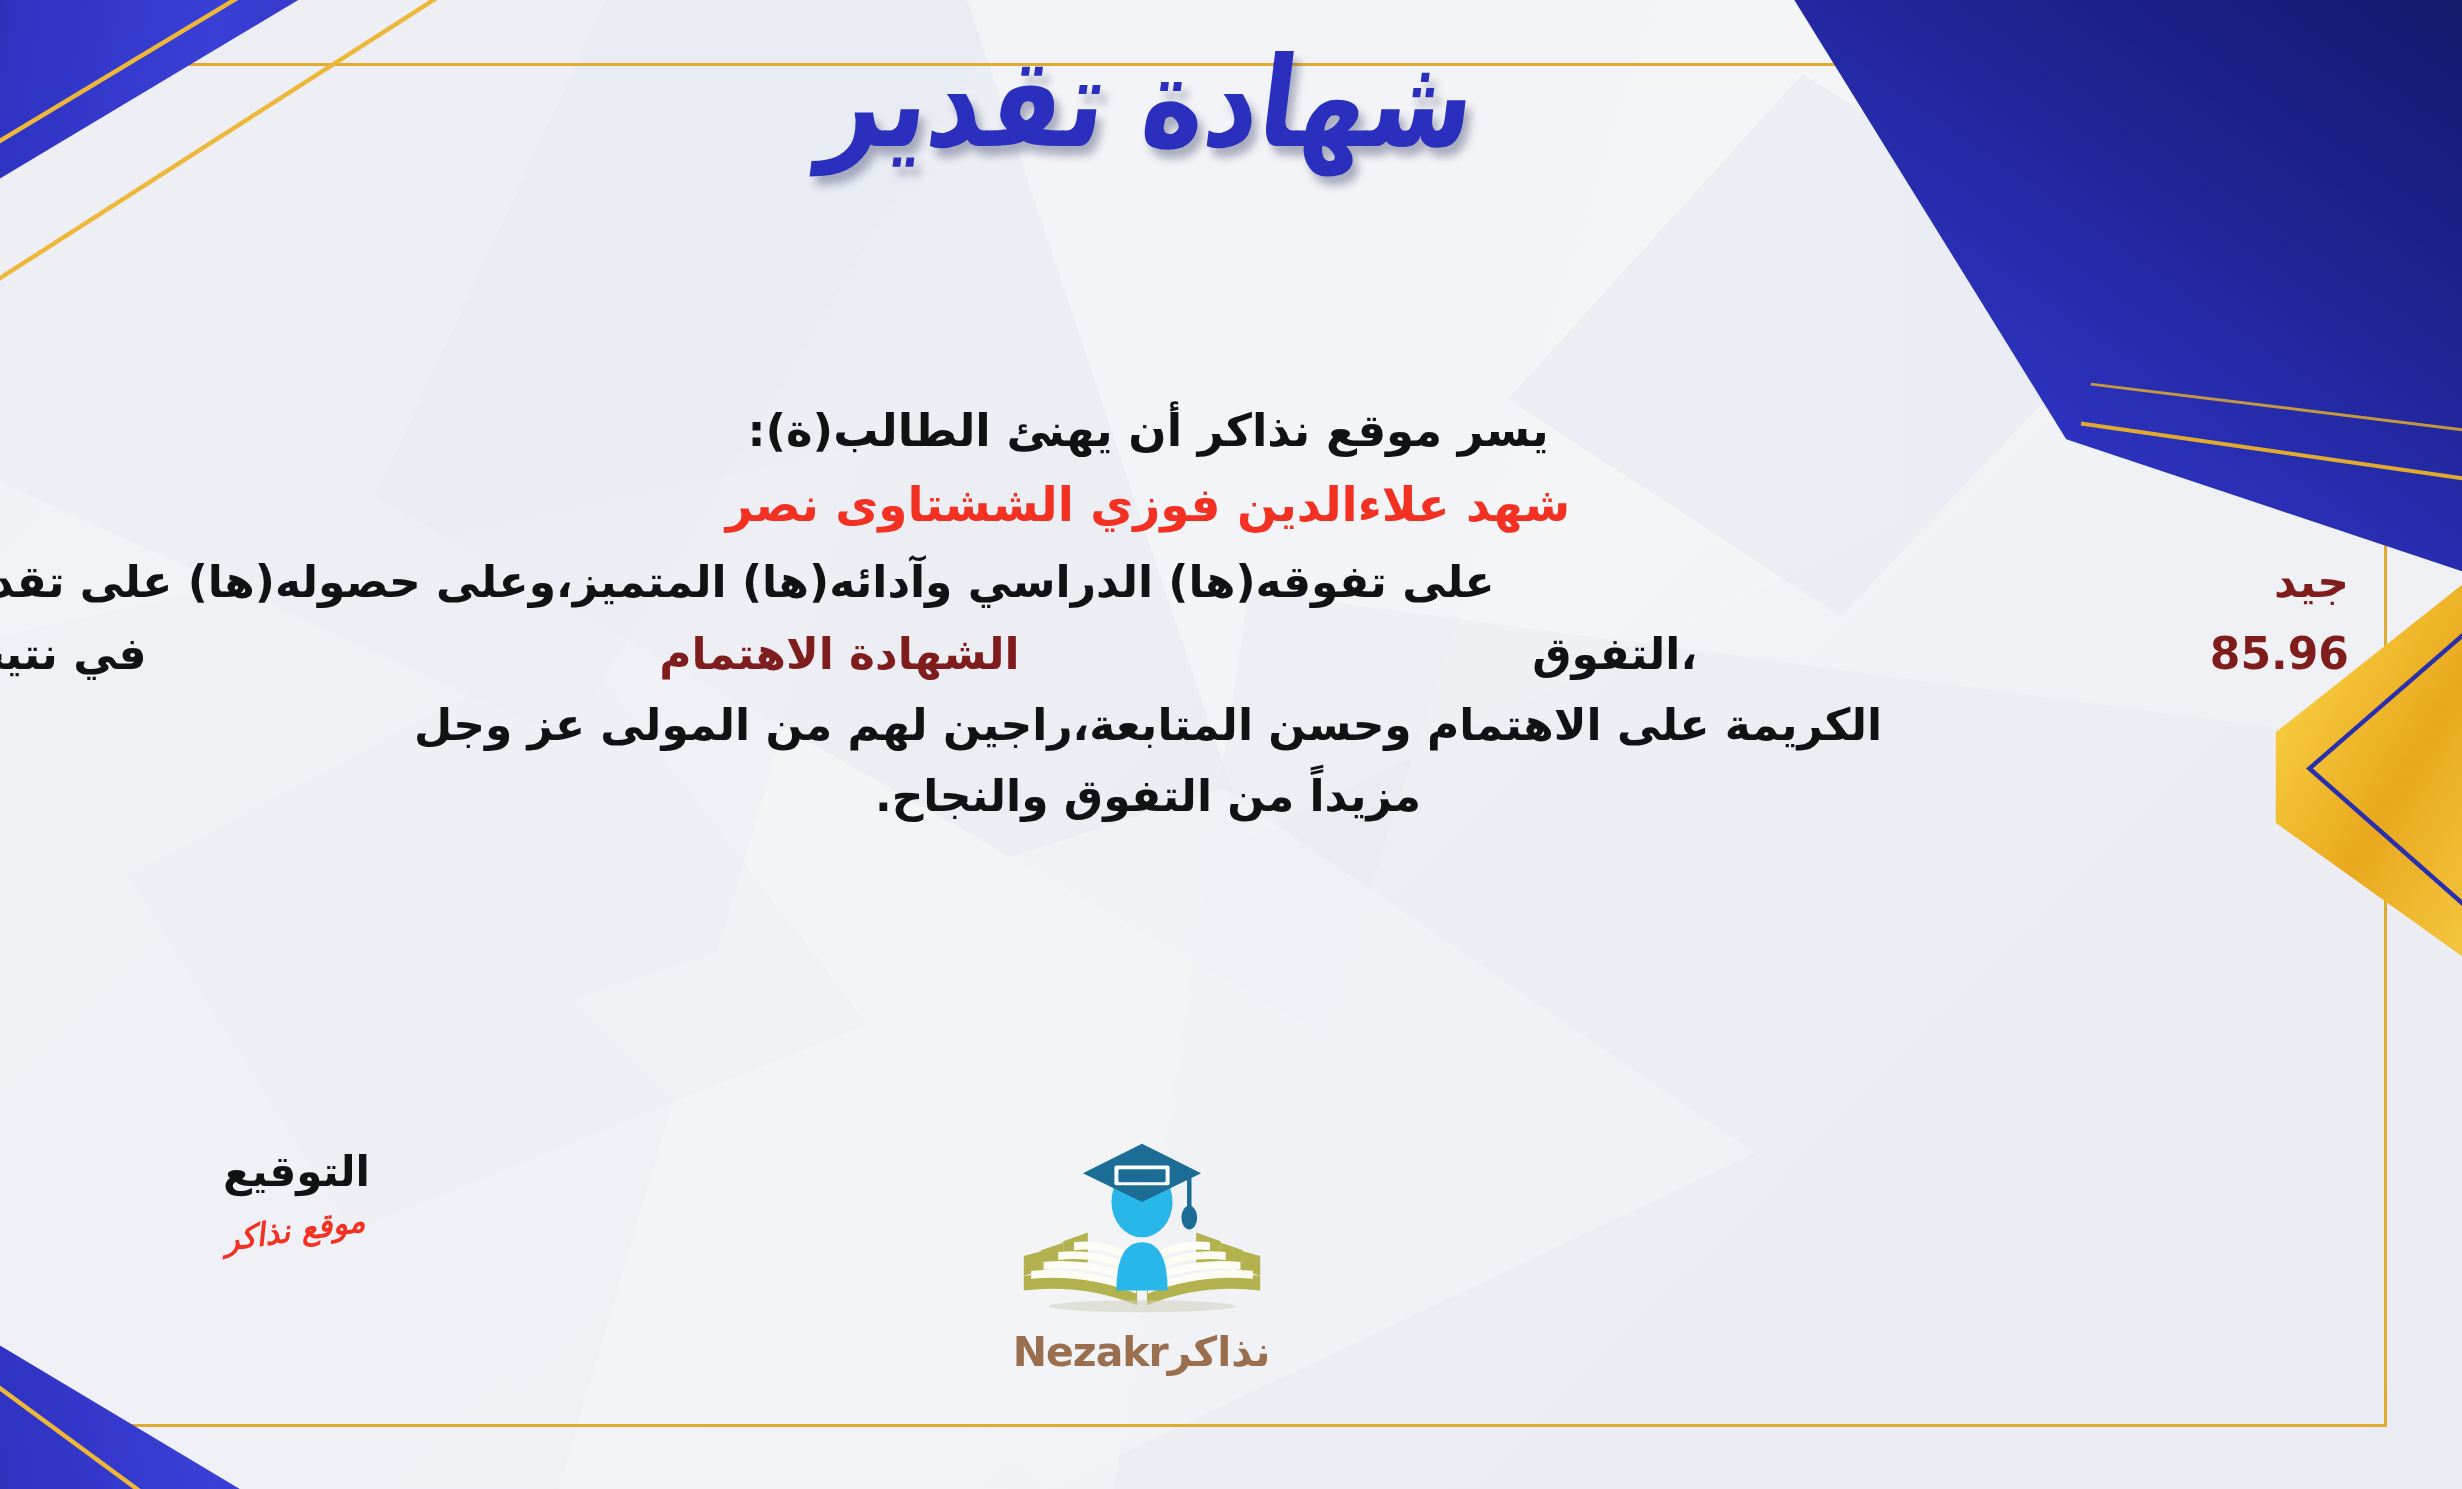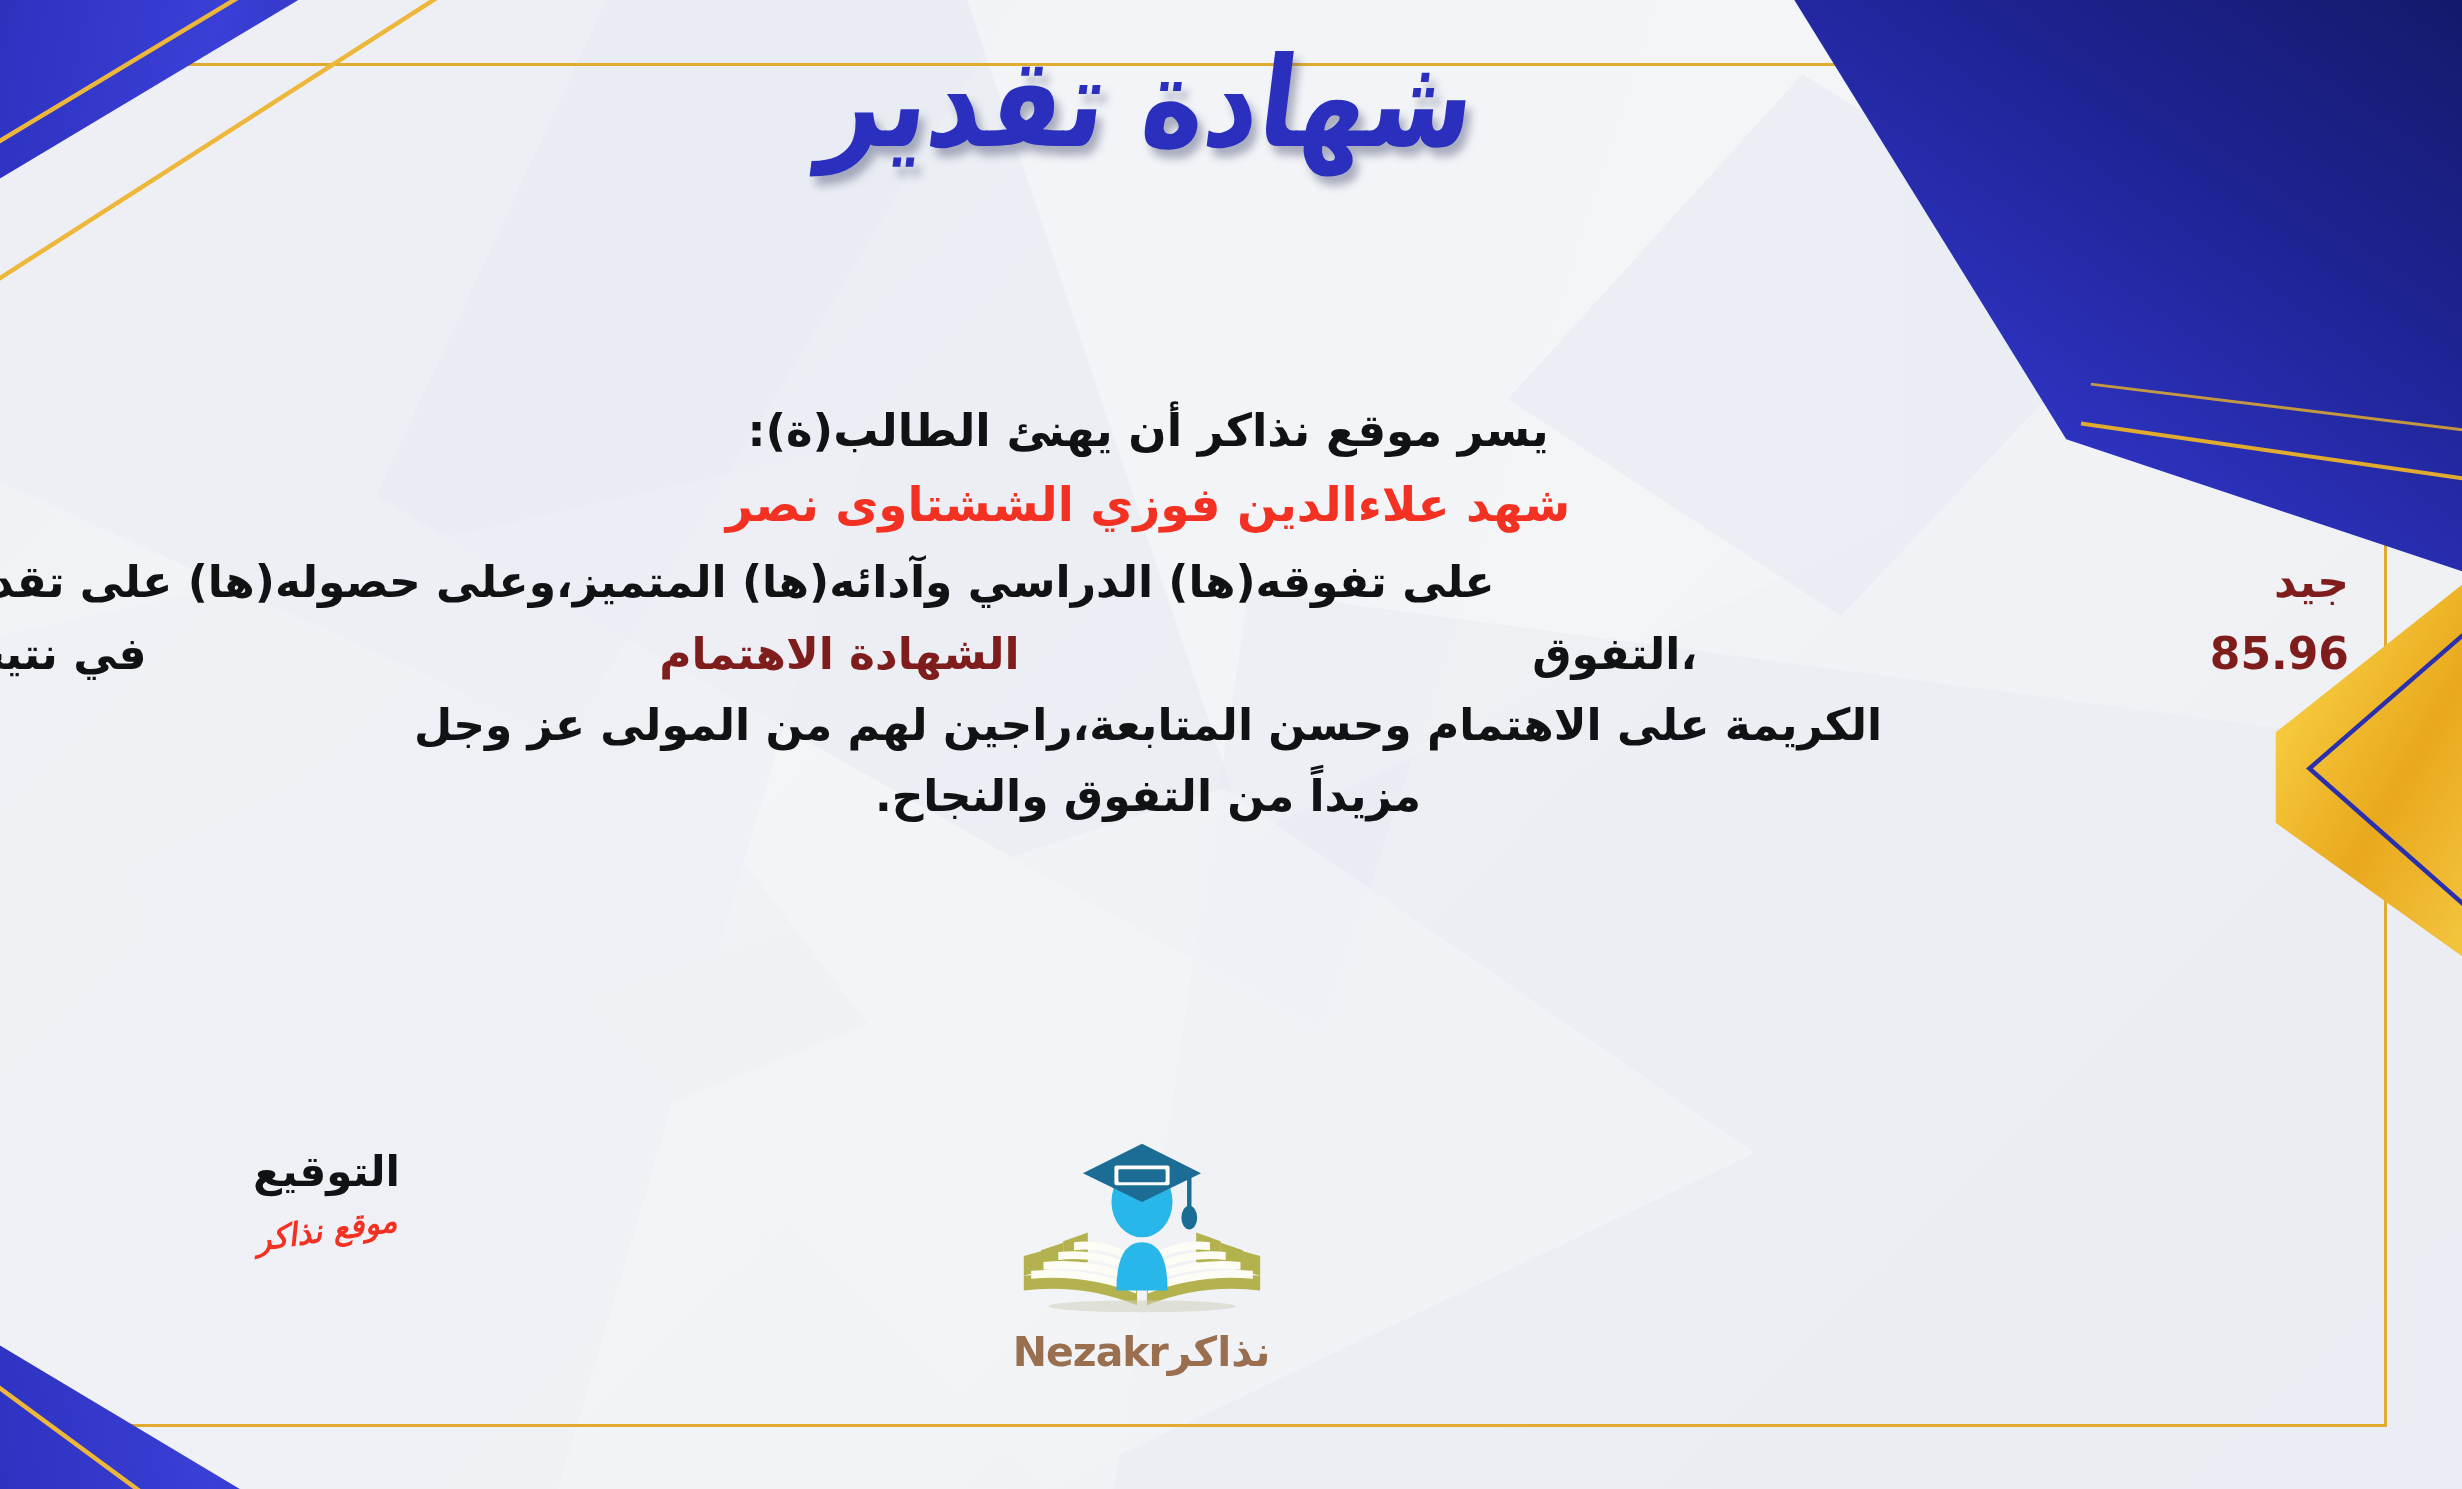--- a/index.html
+++ b/index.html
@@ -89,21 +89,21 @@
     white-space:nowrap;margin:0 0 8.9px 0;
   }
   .ln.name{color:#F23122;font-size:47px;margin-bottom:12.8px;}
   .ln.l3{font-size:44px;display:flex;justify-content:space-between;align-items:baseline;}
   .ln.l4{font-size:44px;display:flex;justify-content:space-between;align-items:baseline;}
   .ln.l5{font-size:44px;}
   .ln.l6{font-size:44px;}
   .hl{color:#7f1d1d;font-weight:700;}
 
   
-  .sig{position:absolute;left:389px;top:1147px;width:207px;text-align:center;}
+  .sig{position:absolute;left:389px;top:1147px;width:207px;text-align:left;}
   .sig-label{font-size:42px;font-weight:700;color:#111214;}
   .sig-mark{
     margin-top:14.8px;
     font-family:"DejaVu Serif","Liberation Serif",serif;
     font-size:31.5px;color:#F23122;font-style:italic;
     transform:rotate(-8deg);display:inline-block;font-weight:600;
   }
 
   
   .logo{position:absolute;left:1135px;top:1128px;width:345px;text-align:center;}

